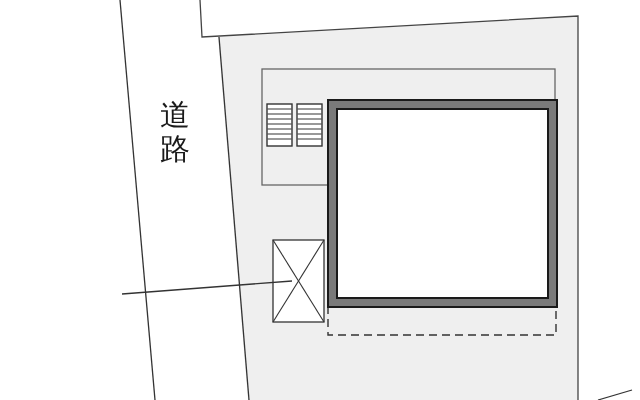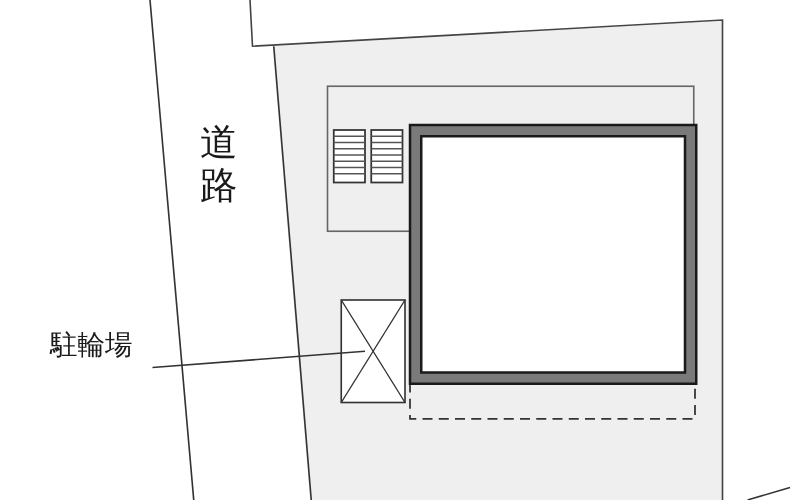--- a/index.html
+++ b/index.html
@@ -70,14 +70,13 @@
 
   <line x1="122" y1="294" x2="292" y2="281" stroke="#333" stroke-width="1.3"></line>
 </svg>
 
 <div class="label road-label">
   <span>道</span>
   <span>路</span>
 </div>
 
 <div class="label bike-label">
-  <span>駐輪場</span>
 </div>
 
 </body></html>

